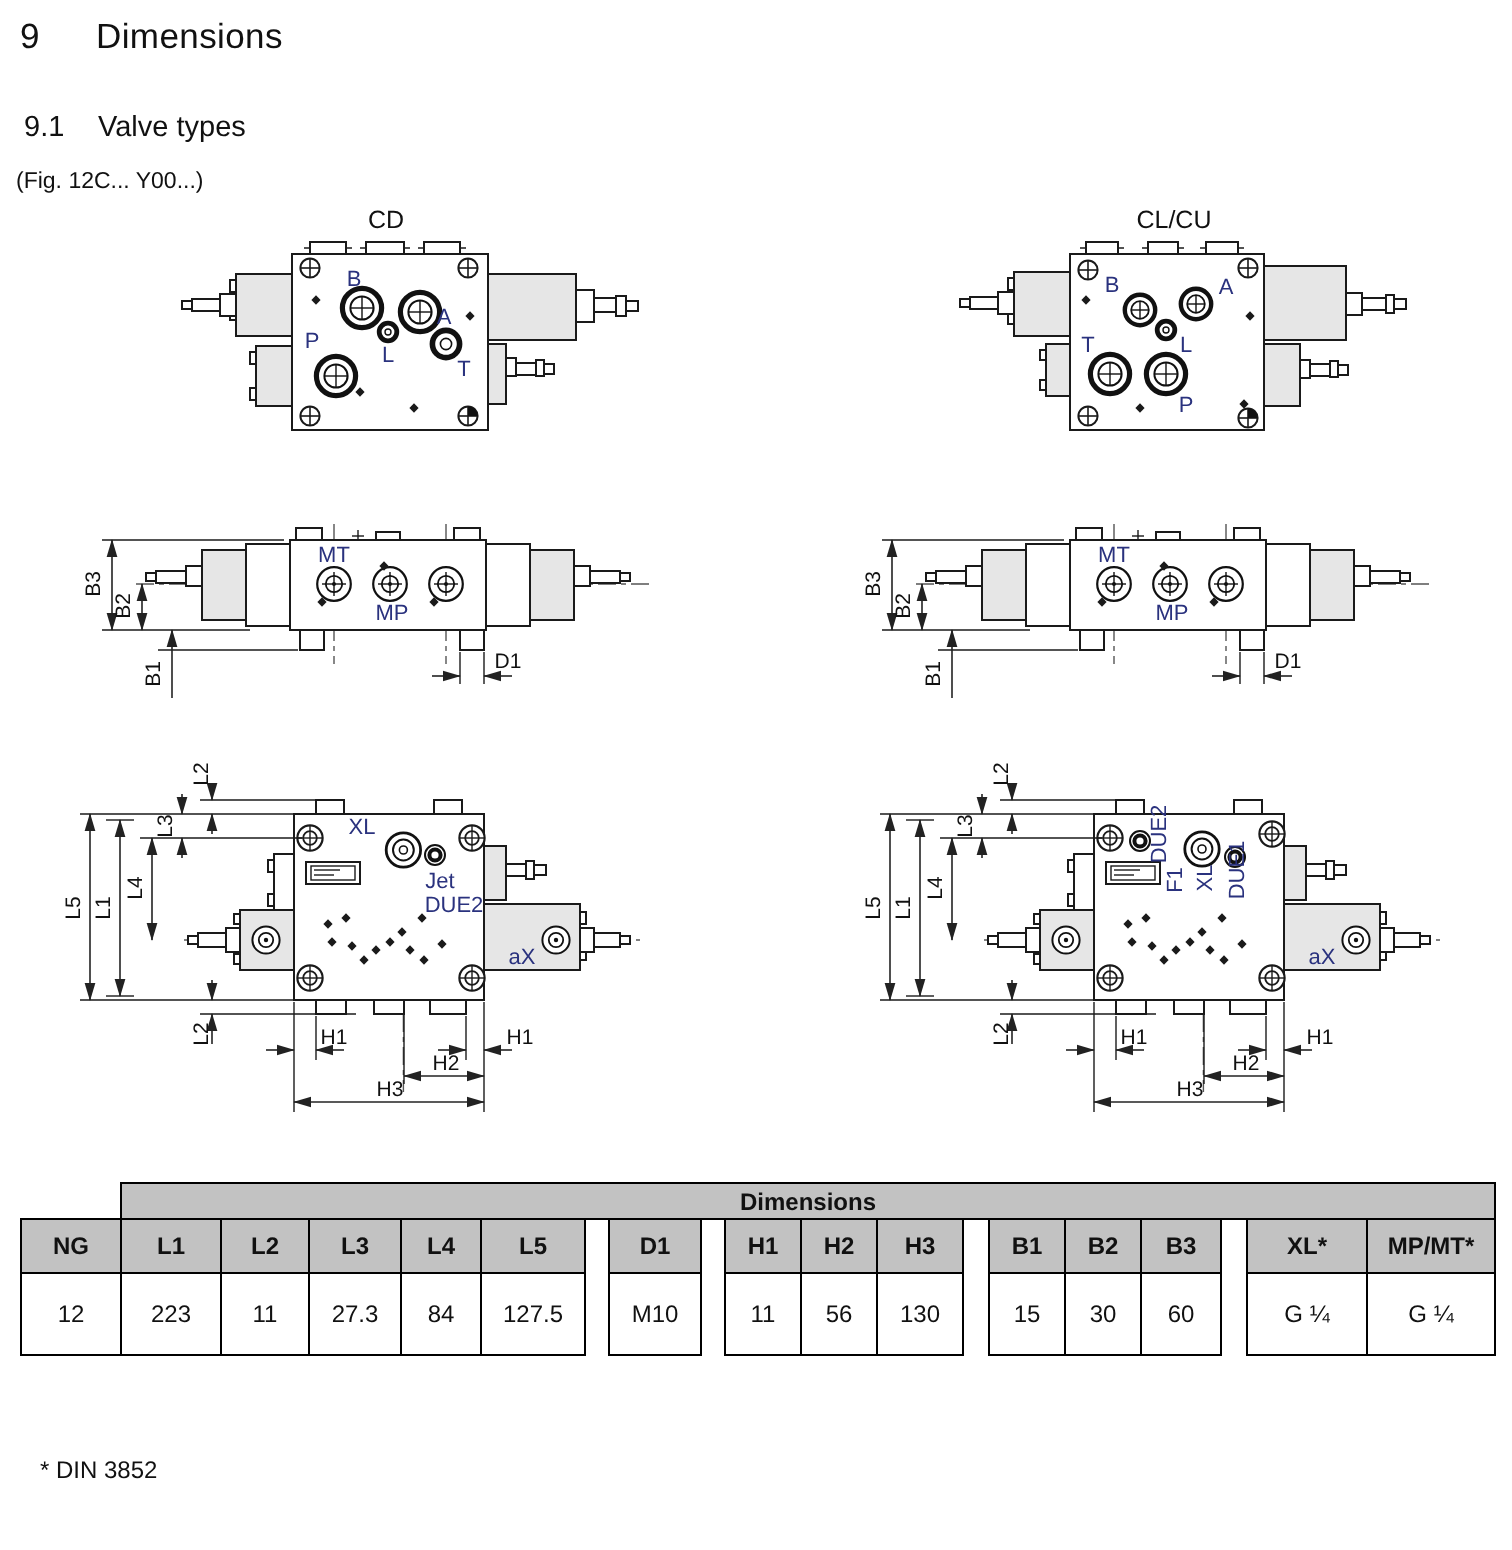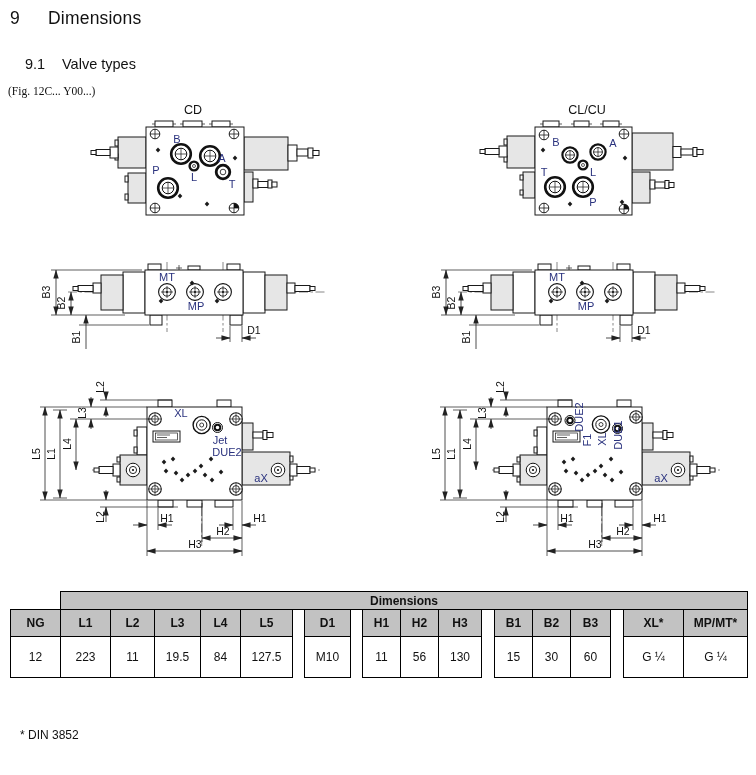--- a/index.html
+++ b/index.html
@@ -1,22 +1,22 @@
 <!DOCTYPE html>
 <html><head>
 <meta charset="utf-8">
 <style>
   html,body{margin:0;padding:0;background:#fff;}
   #page{position:relative;width:756px;height:775px;background:#fff;
         font-family:"Liberation Sans",sans-serif;color:#111;overflow:hidden;}
   .h1{position:absolute;top:8px;left:10px;font-size:17.5px;letter-spacing:.2px;display:flex;}
   .h1 .num{width:38px;}
-  .h2{position:absolute;top:56px;left:25px;font-size:14.5px;display:flex;}
+  .h2{position:absolute;top:56px;left:12px;font-size:14.5px;display:flex;}
   .h2 .num{width:37px;}
-  .figcap{position:absolute;top:85px;left:8px;font-size:11.5px;font-family:Liberation Serif, serif;}
+  .figcap{position:absolute;top:85px;left:8px;font-size:11.5px;}
   svg.fig{position:absolute;overflow:visible;}
   .fa{left:60px;top:98px;}  .fb{left:440px;top:98px;}
   .fc{left:30px;top:252px;} .fd{left:420px;top:252px;}
   .fe{left:20px;top:372px;} .ff{left:420px;top:372px;}
   
   .o{fill:#fff;stroke:#1a1a1a;stroke-width:1;}
   .g{fill:#e6e6e6;stroke:#1a1a1a;stroke-width:1;}
   .thin{stroke:#1a1a1a;stroke-width:.7;fill:none;}
   .cl{stroke:#555;stroke-width:.7;fill:none;stroke-dasharray:9 2.5 2.5 2.5;}
   .dim{stroke:#222;stroke-width:.8;fill:none;}
@@ -541,21 +541,21 @@
       <th>B2</th>
       <th>B3</th>
       <th class="gap"></th>
       <th>XL*</th>
       <th>MP/MT*</th>
     </tr>
     <tr class="drow">
       <td>12</td>
       <td>223</td>
       <td>11</td>
-      <td>19.5</td>
+      <td>27.3</td>
       <td>84</td>
       <td>127.5</td>
       <td class="gap"></td>
       <td>M10</td>
       <td class="gap"></td>
       <td>11</td>
       <td>56</td>
       <td>130</td>
       <td class="gap"></td>
       <td>15</td>

